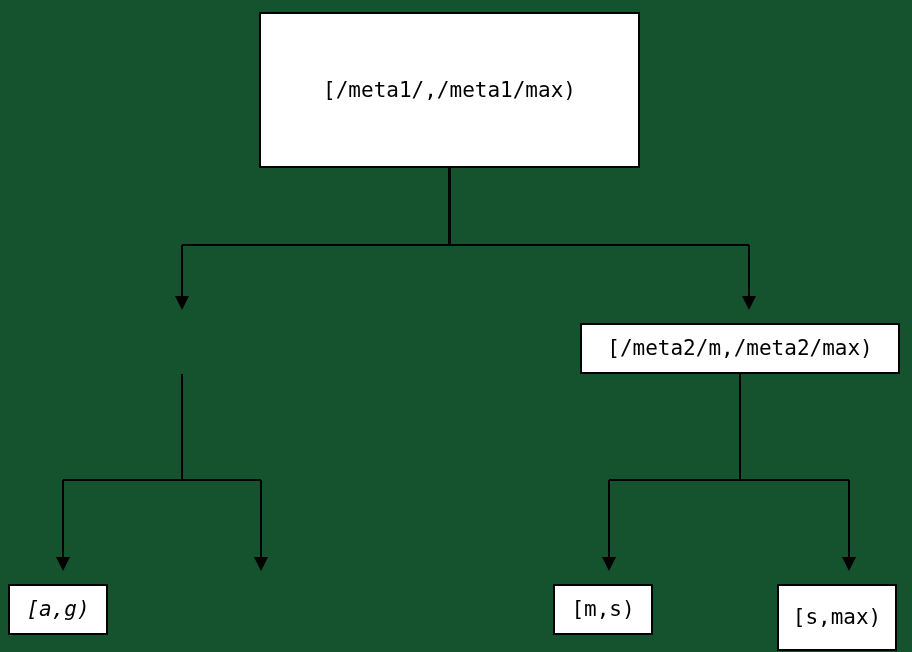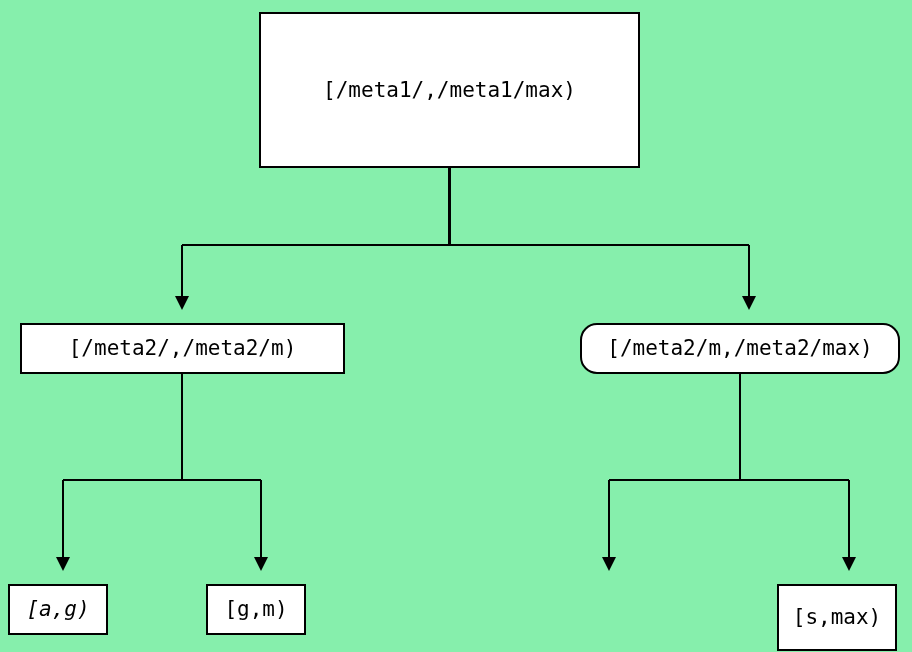--- a/index.html
+++ b/index.html
@@ -8,21 +8,21 @@
     padding: 0;
     background: #ffffff;
   }
   body {
     font-family: "DejaVu Sans Mono", monospace;
   }
   #diagram-canvas {
     position: relative;
     width: 912px;
     height: 652px;
-    background: #86efac;
+    background: #14532d;
     overflow: hidden;
   }
   #edge-layer {
     position: absolute;
     left: 0;
     top: 0;
     width: 912px;
     height: 652px;
   }
   .node-box {
@@ -38,21 +38,21 @@
   .node-label {
     font-family: "DejaVu Sans Mono", monospace;
     font-size: 21px;
     line-height: 1;
     letter-spacing: 0px;
     white-space: pre;
     color: #000000;
   }
   .node-root    { left: 259px; top: 12px;  width: 381px; height: 156px; }
   .node-mid-l   { left: 20px;  top: 323px; width: 325px; height: 51px;  }
-  .node-mid-r   { left: 580px; top: 323px; width: 320px; height: 51px; border-radius: 17px;  }
+  .node-mid-r   { left: 580px; top: 323px; width: 320px; height: 51px;  }
   .node-leaf-1  { left: 8px;   top: 584px; width: 100px; height: 51px; font-style: italic;  }
   .node-leaf-2  { left: 206px; top: 584px; width: 100px; height: 51px;  }
   .node-leaf-3  { left: 553px; top: 584px; width: 100px; height: 51px;  }
   .node-leaf-4  { left: 777px; top: 584px; width: 120px; height: 67px;  }
 </style>
 </head>
 <body>
 
 <div id="diagram-canvas">
 
@@ -81,34 +81,31 @@
       <polygon points="254,557 268,557 261,571"></polygon>
       <polygon points="602,557 616,557 609,571"></polygon>
       <polygon points="842,557 856,557 849,571"></polygon>
     </g>
   </svg>
 
   <div class="node-box node-root">
     <span class="node-label">[/meta1/,/meta1/max)</span>
   </div>
 
-  <div class="node-box node-mid-l">
-    <span class="node-label">[/meta2/,/meta2/m)</span>
-  </div>
 
   <div class="node-box node-mid-r">
     <span class="node-label">[/meta2/m,/meta2/max)</span>
   </div>
 
   <div class="node-box node-leaf-1">
     <span class="node-label">[a,g)</span>
   </div>
 
-  <div class="node-box node-leaf-2">
-    <span class="node-label">[g,m)</span>
+
+  <div class="node-box node-leaf-3">
+    <span class="node-label">[m,s)</span>
   </div>
-
 
   <div class="node-box node-leaf-4">
     <span class="node-label">[s,max)</span>
   </div>
 
 </div>
 
 </body></html>

